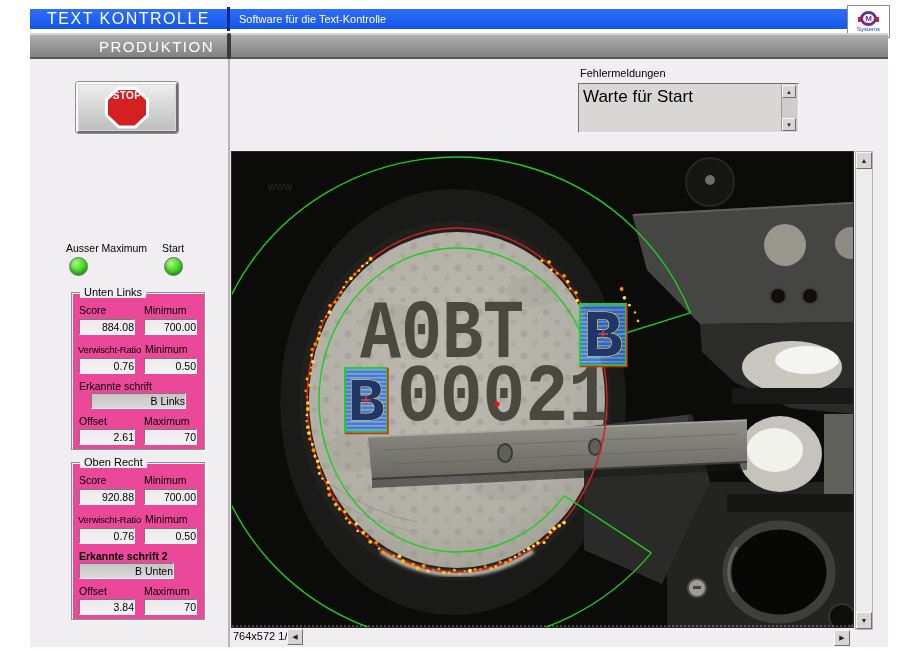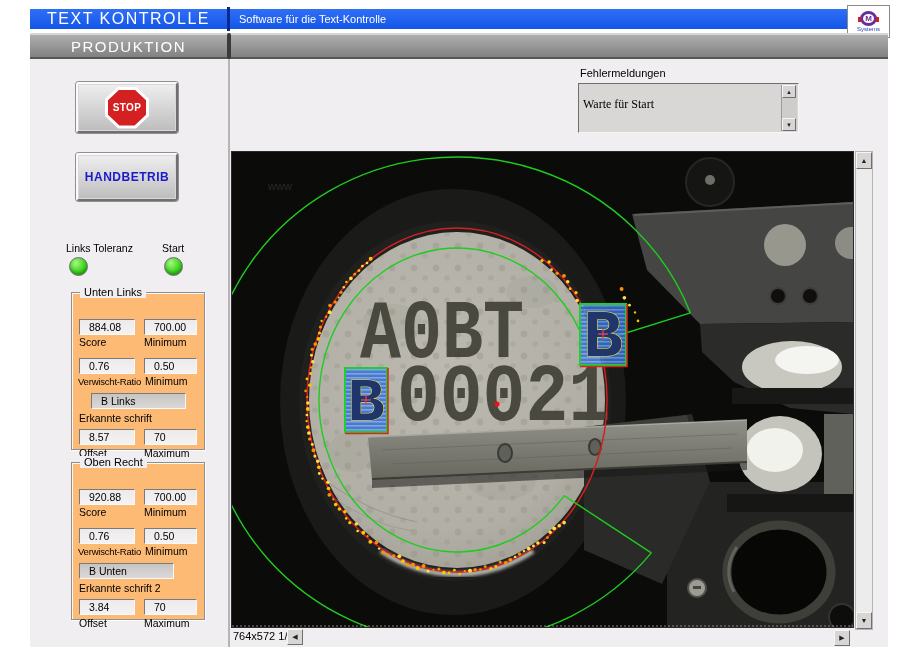--- a/index.html
+++ b/index.html
@@ -17,64 +17,64 @@
     display:flex;flex-direction:column;align-items:center;justify-content:center;}
   .logo-ring{width:17px;height:15px;border:3px solid #6a2d9e;border-radius:50%;
     display:flex;align-items:center;justify-content:center;box-sizing:border-box;
     font-size:8px;font-weight:bold;color:#6a2d9e;position:relative;}
   .logo-ring:before,.logo-ring:after{content:"";position:absolute;width:3px;height:5px;background:#c22;top:3px;}
   .logo-ring:before{left:-5px;} .logo-ring:after{right:-5px;}
   .logo-caption{font-size:6px;color:#2244aa;line-height:7px;}
   .tabbar{left:30px;top:33px;width:858px;height:26px;
     background:linear-gradient(#b2b2b2,#7d7d7d);
     box-shadow:inset 0 2px 0 #d6d6d6, inset 0 -2px 0 #565656;display:flex;align-items:center;}
-  .tab-label{width:197px;text-align:center;color:#fff;font-size:15px;letter-spacing:1.5px;}
+  .tab-label{width:197px;text-align:center;color:#fff;font-size:15px;letter-spacing:1.5px;margin-left:28px;}
   .tab-notch{position:absolute;left:197px;top:0;width:4px;height:26px;background:#3a3a3a;border-radius:2px;}
 
   
   .mainbg{left:30px;top:59px;width:858px;height:588px;background:#f1eef2;}
   .vdivider{left:228px;top:59px;width:2px;height:588px;background:#b7b4b7;}
 
   
   .btn3d{background:linear-gradient(#efefef,#bdbdbd);
     border:2px solid;border-color:#fafafa #6f6f6f #6f6f6f #fafafa;border-radius:3px;
     box-shadow:0 0 0 1px #8f8f8f, inset 0 0 0 1px #d8d8d8;
     display:flex;align-items:center;justify-content:center;cursor:pointer;box-sizing:border-box;}
   .stop-btn{left:76px;top:82px;width:102px;height:51px;}
   .hand-btn{left:76px;top:153px;width:102px;height:48px;}
   .hand-label{color:#1a1acc;font-weight:bold;font-size:12px;letter-spacing:.5px;}
   .oct-outer{width:44px;height:42px;background:#fff;position:relative;
     clip-path:polygon(30% 0,70% 0,100% 30%,100% 70%,70% 100%,30% 100%,0 70%,0 30%);}
   .oct-inner{position:absolute;inset:3px;background:#d42020;
     clip-path:polygon(30% 0,70% 0,100% 30%,100% 70%,70% 100%,30% 100%,0 70%,0 30%);
-    display:flex;align-items:center;justify-content:center;}
+    display:flex;align-items:flex-start;justify-content:center;}
   .oct-inner span{color:#fff;font-weight:bold;font-size:10px;letter-spacing:.4px;}
 
   
   .led-label{font-size:10.5px;}
   .led{width:17px;height:17px;border-radius:50%;
     background:radial-gradient(circle at 35% 30%, #a8f782, #3ed41e 55%, #1d9b0a);
     border:1px solid #6d6d6d;box-shadow:inset 0 -2px 3px rgba(0,70,0,.35);}
 
   
   .group{border:1px solid #8f8f8f;box-shadow:1px 1px 0 rgba(255,255,255,.9), inset 1px 1px 0 rgba(255,255,255,.9);
-    width:132px;height:156px;background:#fdba74;}
+    width:132px;height:156px;background:#ec4899;text-align:right;}
   .gtitle{position:absolute;top:-7px;left:8px;background:#f1eef2;padding:0 4px;font-size:11px;}
-  .glabel{position:absolute;font-size:10.5px;white-space:nowrap;margin-top:32px;}
+  .glabel{position:absolute;font-size:10.5px;white-space:nowrap;}
   .glabel.small{font-size:9.5px;letter-spacing:-.2px;}
   .field{position:absolute;height:14px;background:linear-gradient(#eceaea,#f4f2f2);
     border:1px solid;border-color:#7a7a7a #fafafa #fafafa #7a7a7a;
     font-size:10.5px;line-height:14px;padding-left:9px;box-sizing:content-box;}
   .field.gray{background:linear-gradient(#c7c4c4,#dbd8d8);}
 
   
   .msg-label{font-size:11px;}
   .msgbox{left:578px;top:83px;width:219px;height:48px;background:#d9d6d6;
     border:1px solid;border-color:#707070 #f6f6f6 #f6f6f6 #707070;}
-  .msgtext{position:absolute;left:4px;top:13px;font-size:12px;font-family:Liberation Serif, serif;}
+  .msgtext{position:absolute;left:4px;top:3px;font-size:17px;}
   .msg-scroll{position:absolute;right:1px;top:1px;bottom:1px;width:15px;background:#cfcccc;
     border-left:1px solid #9a9a9a;}
   .sbtn{background:#d8d5d5;border:1px solid;border-color:#f6f6f6 #6f6f6f #6f6f6f #f6f6f6;
     display:flex;align-items:center;justify-content:center;font-size:6px;color:#222;
     box-sizing:border-box;cursor:pointer;}
   .msg-up{position:absolute;top:0;left:0;width:14px;height:13px;}
   .msg-dn{position:absolute;bottom:0;left:0;width:14px;height:13px;}
 
   
   .imgwrap{left:231px;top:151px;width:623px;height:477px;border:1px solid #2a2a2a;background:#0b0b0a;box-sizing:border-box;}
@@ -109,58 +109,55 @@
   <div class="abs vdivider"></div>
 
   <div class="abs btn3d stop-btn">
     <div class="oct-outer">
       <div class="oct-inner">
           <span>STOP</span>
         </div>
     </div>
   </div>
 
-  <div class="abs btn3d hand-btn">
-    <span class="hand-label">HANDBETRIB</span>
-  </div>
-
-  <div class="abs led-label" style="left:66px;top:242px;">Links Toleranz</div>
+
+  <div class="abs led-label" style="left:66px;top:242px;">Ausser Maximum</div>
   <div class="abs led-label" style="left:162px;top:242px;">Start</div>
   <div class="abs led" style="left:69px;top:257px;"></div>
   <div class="abs led" style="left:164px;top:257px;"></div>
 
   <div class="abs group" style="left:71px;top:292px;">
     <span class="gtitle">Unten Links</span>
     <span class="glabel" style="left:7px;top:11px;">Score</span>
     <span class="glabel" style="left:72px;top:11px;">Minimum</span>
     <div class="field" style="left:7px;top:26px;width:45px;">884.08</div>
     <div class="field" style="left:72px;top:26px;width:42px;">700.00</div>
     <span class="glabel small" style="left:6px;top:51px;">Verwischt-Ratio</span>
     <span class="glabel" style="left:73px;top:50px;">Minimum</span>
     <div class="field" style="left:7px;top:65px;width:45px;">0.76</div>
     <div class="field" style="left:72px;top:65px;width:42px;">0.50</div>
     <span class="glabel" style="left:7px;top:87px;">Erkannte schrift</span>
     <div class="field gray" style="left:19px;top:100px;width:84px;">B Links</div>
     <span class="glabel" style="left:7px;top:122px;">Offset</span>
     <span class="glabel" style="left:72px;top:122px;">Maximum</span>
-    <div class="field" style="left:7px;top:136px;width:45px;">8.57</div>
+    <div class="field" style="left:7px;top:136px;width:45px;">2.61</div>
     <div class="field" style="left:72px;top:136px;width:42px;">70</div>
   </div>
 
   <div class="abs group" style="left:71px;top:462px;">
     <span class="gtitle">Oben Recht</span>
     <span class="glabel" style="left:7px;top:11px;">Score</span>
     <span class="glabel" style="left:72px;top:11px;">Minimum</span>
     <div class="field" style="left:7px;top:26px;width:45px;">920.88</div>
     <div class="field" style="left:72px;top:26px;width:42px;">700.00</div>
     <span class="glabel small" style="left:6px;top:51px;">Verwischt-Ratio</span>
     <span class="glabel" style="left:73px;top:50px;">Minimum</span>
     <div class="field" style="left:7px;top:65px;width:45px;">0.76</div>
     <div class="field" style="left:72px;top:65px;width:42px;">0.50</div>
-    <span class="glabel" style="left:7px;top:87px;">Erkannte schrift 2</span>
+    <span class="glabel" style="left:7px;top:87px;font-weight:bold;">Erkannte schrift 2</span>
     <div class="field gray" style="left:7px;top:100px;width:84px;">B Unten</div>
     <span class="glabel" style="left:7px;top:122px;">Offset</span>
     <span class="glabel" style="left:72px;top:122px;">Maximum</span>
     <div class="field" style="left:7px;top:136px;width:45px;">3.84</div>
     <div class="field" style="left:72px;top:136px;width:42px;">70</div>
   </div>
 
   <div class="abs msg-label" style="left:580px;top:67px;">Fehlermeldungen</div>
   <div class="abs msgbox">
     <div class="msgtext">Warte für Start</div>

